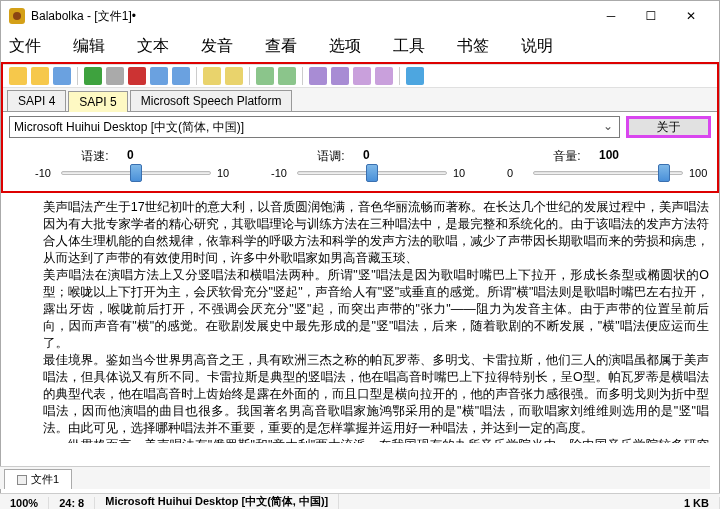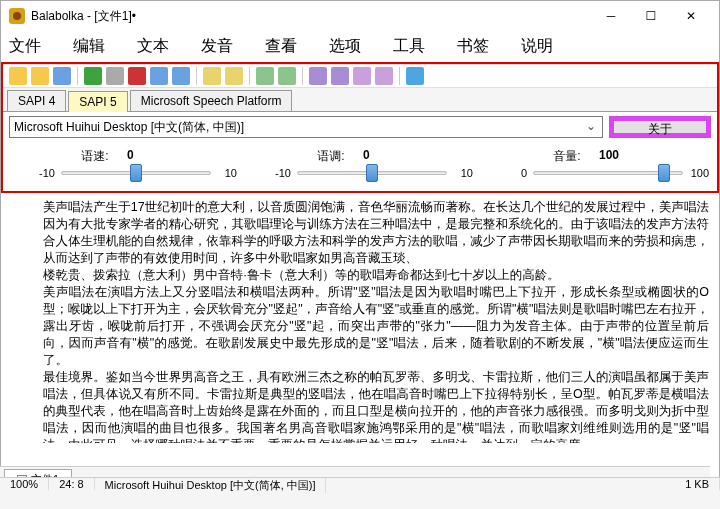--- a/index.html
+++ b/index.html
@@ -16,37 +16,37 @@
 .toolbtn { width: 18px; height: 18px; display: inline-block; border-radius: 2px; cursor: pointer; }
 .tb-sep { width: 1px; height: 18px; background: #ccc; margin: 0 2px; }
 .tabbar { display: flex; border-bottom: 1px solid #999; background: #f5f5f5; padding: 2px 4px 0 4px; }
 .tab { padding: 3px 10px; border: 1px solid #999; border-bottom: none; background: #f0f0f0; margin-right: 2px; font-size: 12px; cursor: pointer; }
 .tab.active { background: #fef9c3; position: relative; top: 1px; }
 .redbox { border: 2px solid #d00; margin: 0 0 2px 0; }
 .controlpanel { padding: 4px 6px; }
 .voice-row { display: flex; gap: 6px; margin-bottom: 6px; }
 .voice-select { flex: 1; border: 1px solid #7a7a7a; padding: 2px 4px; background: #fff; font-size: 12px; height: 22px; position: relative; }
 .voice-select::after { content: "⌄"; position: absolute; right: 6px; top: 2px; font-size: 12px; color: #555; }
-.panel-btn { width: 102px; height: 22px; border: 5px solid #d946ef; background: #e1e1e1; font-size: 12px; cursor: pointer; }
+.panel-btn { width: 85px; height: 22px; border: 3px solid #d946ef; background: #e1e1e1; font-size: 12px; cursor: pointer; }
 .sliders { display: flex; gap: 10px; padding: 4px 2px 8px 2px; }
 .slider-col { flex: 1; margin-left: 24px; }
 .slider-label-row { display: flex; padding-left: 40px; margin-bottom: 2px; font-size: 12px; gap: 12px; }
 .slider-label-row .lab { width: 40px; text-align: center; }
 .slider-label-row .val { font-weight: bold; }
 .slider-track-row { display: flex; align-items: center; gap: 6px; }
-.slider-track-row .end { width: 20px; text-align: right; font-size: 11px; }
+.slider-track-row .end { width: 20px; text-align: left; font-size: 11px; }
 .slider-track { flex: 1; height: 4px; background: linear-gradient(to bottom, #ddd, #f5f5f5); border: 1px solid #bbb; border-radius: 2px; position: relative; }
 .slider-thumb { position: absolute; width: 12px; height: 18px; background: linear-gradient(to bottom, #7fb8e8, #4a90d9); border: 1px solid #3a70b0; border-radius: 2px; top: -8px; transform: translateX(-50%); }
 .textarea { padding: 4px 10px 40px 10px; font-size: 12.5px; line-height: 17px; text-align: justify; overflow: hidden; height: 248px; margin-left: 32px; }
 .textarea p { text-indent: 2em; }
 .textarea p.noind { text-indent: 0; }
 .doc-tabs { position: absolute; bottom: 20px; left: 0; right: 10px; display: flex; border-top: 1px solid #ccc; background: #f5f5f5; padding: 2px 4px 0 4px; }
 .doc-tab { padding: 2px 12px; border: 1px solid #aaa; border-bottom: none; background: #fff; font-size: 11px; display: flex; align-items: center; gap: 4px; }
 .doc-tab .mini-icon { width: 10px; height: 10px; background: #f0f0f0; border: 1px solid #888; display: inline-block; }
-.statusbar { position: absolute; bottom: 0; left: 0; right: 0; height: 32px; display: flex; align-items: flex-start; border-top: 1px solid #ccc; background: #f5f5f5; font-size: 11px; }
+.statusbar { position: absolute; bottom: 0; left: 0; right: 0; height: 16px; display: flex; align-items: flex-end; border-top: 1px solid #ccc; background: #f5f5f5; font-size: 11px; font-weight: bold; }
 .statusbar .cell { padding: 0 10px; border-right: 1px solid #ddd; }
 .statusbar .spacer { flex: 1; }
 </style>
 </head>
 <body>
 
 <div class="titlebar">
   <span class="icon"></span>
   <span class="title">Balabolka - [文件1]•</span>
   <div class="winbtns">
@@ -147,21 +147,20 @@
           </div>
           <span class="end">100</span>
         </div>
       </div>
     </div>
   </div>
 </div>
 
 <div class="textarea">
   <p class="noind">美声唱法产生于17世纪初叶的意大利，以音质圆润饱满，音色华丽流畅而著称。在长达几个世纪的发展过程中，美声唱法因为有大批专家学者的精心研究，其歌唱理论与训练方法在三种唱法中，是最完整和系统化的。由于该唱法的发声方法符合人体生理机能的自然规律，依靠科学的呼吸方法和科学的发声方法的歌唱，减少了声带因长期歌唱而来的劳损和病患，从而达到了声带的有效使用时间，许多中外歌唱家如男高音藏玉琰、</p>
-  <p class="noind">楼乾贵、拨索拉（意大利）男中音特·鲁卡（意大利）等的歌唱寿命都达到七十岁以上的高龄。</p>
   <p class="noind">美声唱法在演唱方法上又分竖唱法和横唱法两种。所谓"竖"唱法是因为歌唱时嘴巴上下拉开，形成长条型或椭圆状的O型；喉咙以上下打开为主，会厌软骨充分"竖起"，声音给人有"竖"或垂直的感觉。所谓"横"唱法则是歌唱时嘴巴左右拉开，露出牙齿，喉咙前后打开，不强调会厌充分"竖"起，而突出声带的"张力"——阻力为发音主体。由于声带的位置呈前后向，因而声音有"横"的感觉。在歌剧发展史中最先形成的是"竖"唱法，后来，随着歌剧的不断发展，"横"唱法便应运而生了。</p>
   <p class="noind">最佳境界。鉴如当今世界男高音之王，具有欧洲三杰之称的帕瓦罗蒂、多明戈、卡雷拉斯，他们三人的演唱虽都属于美声唱法，但具体说又有所不同。卡雷拉斯是典型的竖唱法，他在唱高音时嘴巴上下拉得特别长，呈O型。帕瓦罗蒂是横唱法的典型代表，他在唱高音时上齿始终是露在外面的，而且口型是横向拉开的，他的声音张力感很强。而多明戈则为折中型唱法，因而他演唱的曲目也很多。我国著名男高音歌唱家施鸿鄂采用的是"横"唱法，而歌唱家刘维维则选用的是"竖"唱法。由此可见，选择哪种唱法并不重要，重要的是怎样掌握并运用好一种唱法，并达到一定的高度。</p>
   <p>纵贯格而言，美声唱法有"俄罗斯"和"意大利"两大流派。在我国现有的九所音乐学院当中，除中国音乐学院较多研究中国民族声乐唱法之外，其余八所（中央音乐学院、上海音乐学院、天津音乐学院、沈阳音乐学院、西安音乐学院、四川音乐学院、武汉音乐学院、广州星海音乐学院）在声乐教学的歌唱方法研究方面，都是以美声唱法为主。50年代期间，我国歌唱艺术受的是苏联的影响，在唱法上基本采用的是"俄罗斯"式的美声唱法。这种唱法的特点是中低声区向前唱，高音时则突然靠后，音色较灰暗，声音松散，高位置共鸣较少。进入80年代之后，通过国际声乐界的艺术交流和往来，以及大批学子的学习和引进，使得原本"俄罗斯"式的美声唱法朝着"意大利"式的美声唱法方向靠拢。</p>
 
 </div>
 
 <div class="doc-tabs">
   <div class="doc-tab">
     <span class="mini-icon"></span>
     <span>文件1</span>

